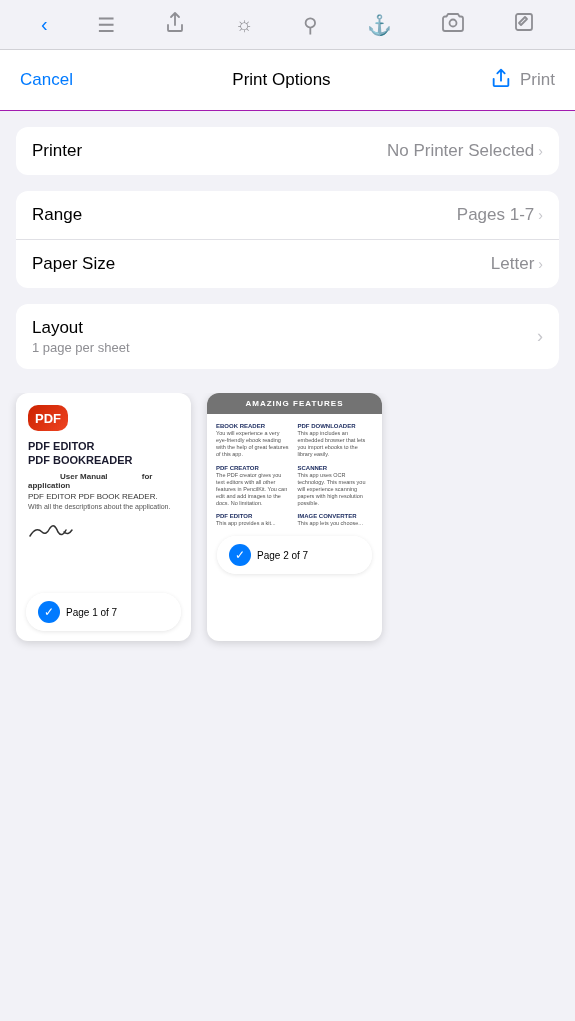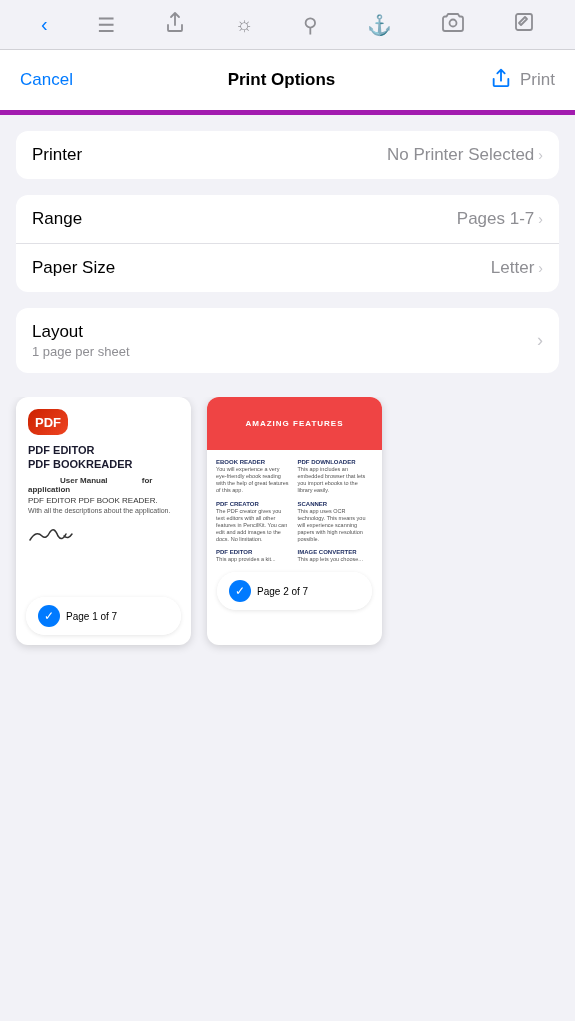--- a/index.html
+++ b/index.html
@@ -36,30 +36,30 @@
       min-height: 971px;
     }
 
     
     .panel-header {
       background: white;
       display: flex;
       align-items: center;
       justify-content: space-between;
       padding: 16px 20px;
-      border-bottom: 5px solid #a21caf;
+      border-bottom: 1px solid #a21caf;
     }
     .header-cancel {
       color: #007aff;
       font-size: 17px;
       cursor: pointer;
     }
     .header-title {
       font-size: 17px;
-      font-weight: 700;
+      font-weight: 400;
       color: #000;
     }
     .header-right {
       display: flex;
       align-items: center;
       gap: 8px;
     }
     .header-share-icon {
       color: #007aff;
       font-size: 22px;
@@ -236,26 +236,26 @@
       display: flex;
       align-items: flex-end;
       margin-bottom: 4px;
     }
     .signature-svg {
       width: 50px;
     }
 
     
     .features-header {
-      background: #ef4444;
+      background: #737373;
       color: white;
       font-size: 8px;
       font-weight: 700;
       text-align: center;
-      padding: 22px;
+      padding: 6px;
       letter-spacing: 1px;
     }
 
     .features-grid {
       display: grid;
       grid-template-columns: 1fr 1fr;
       gap: 0;
       padding: 6px;
     }
 

